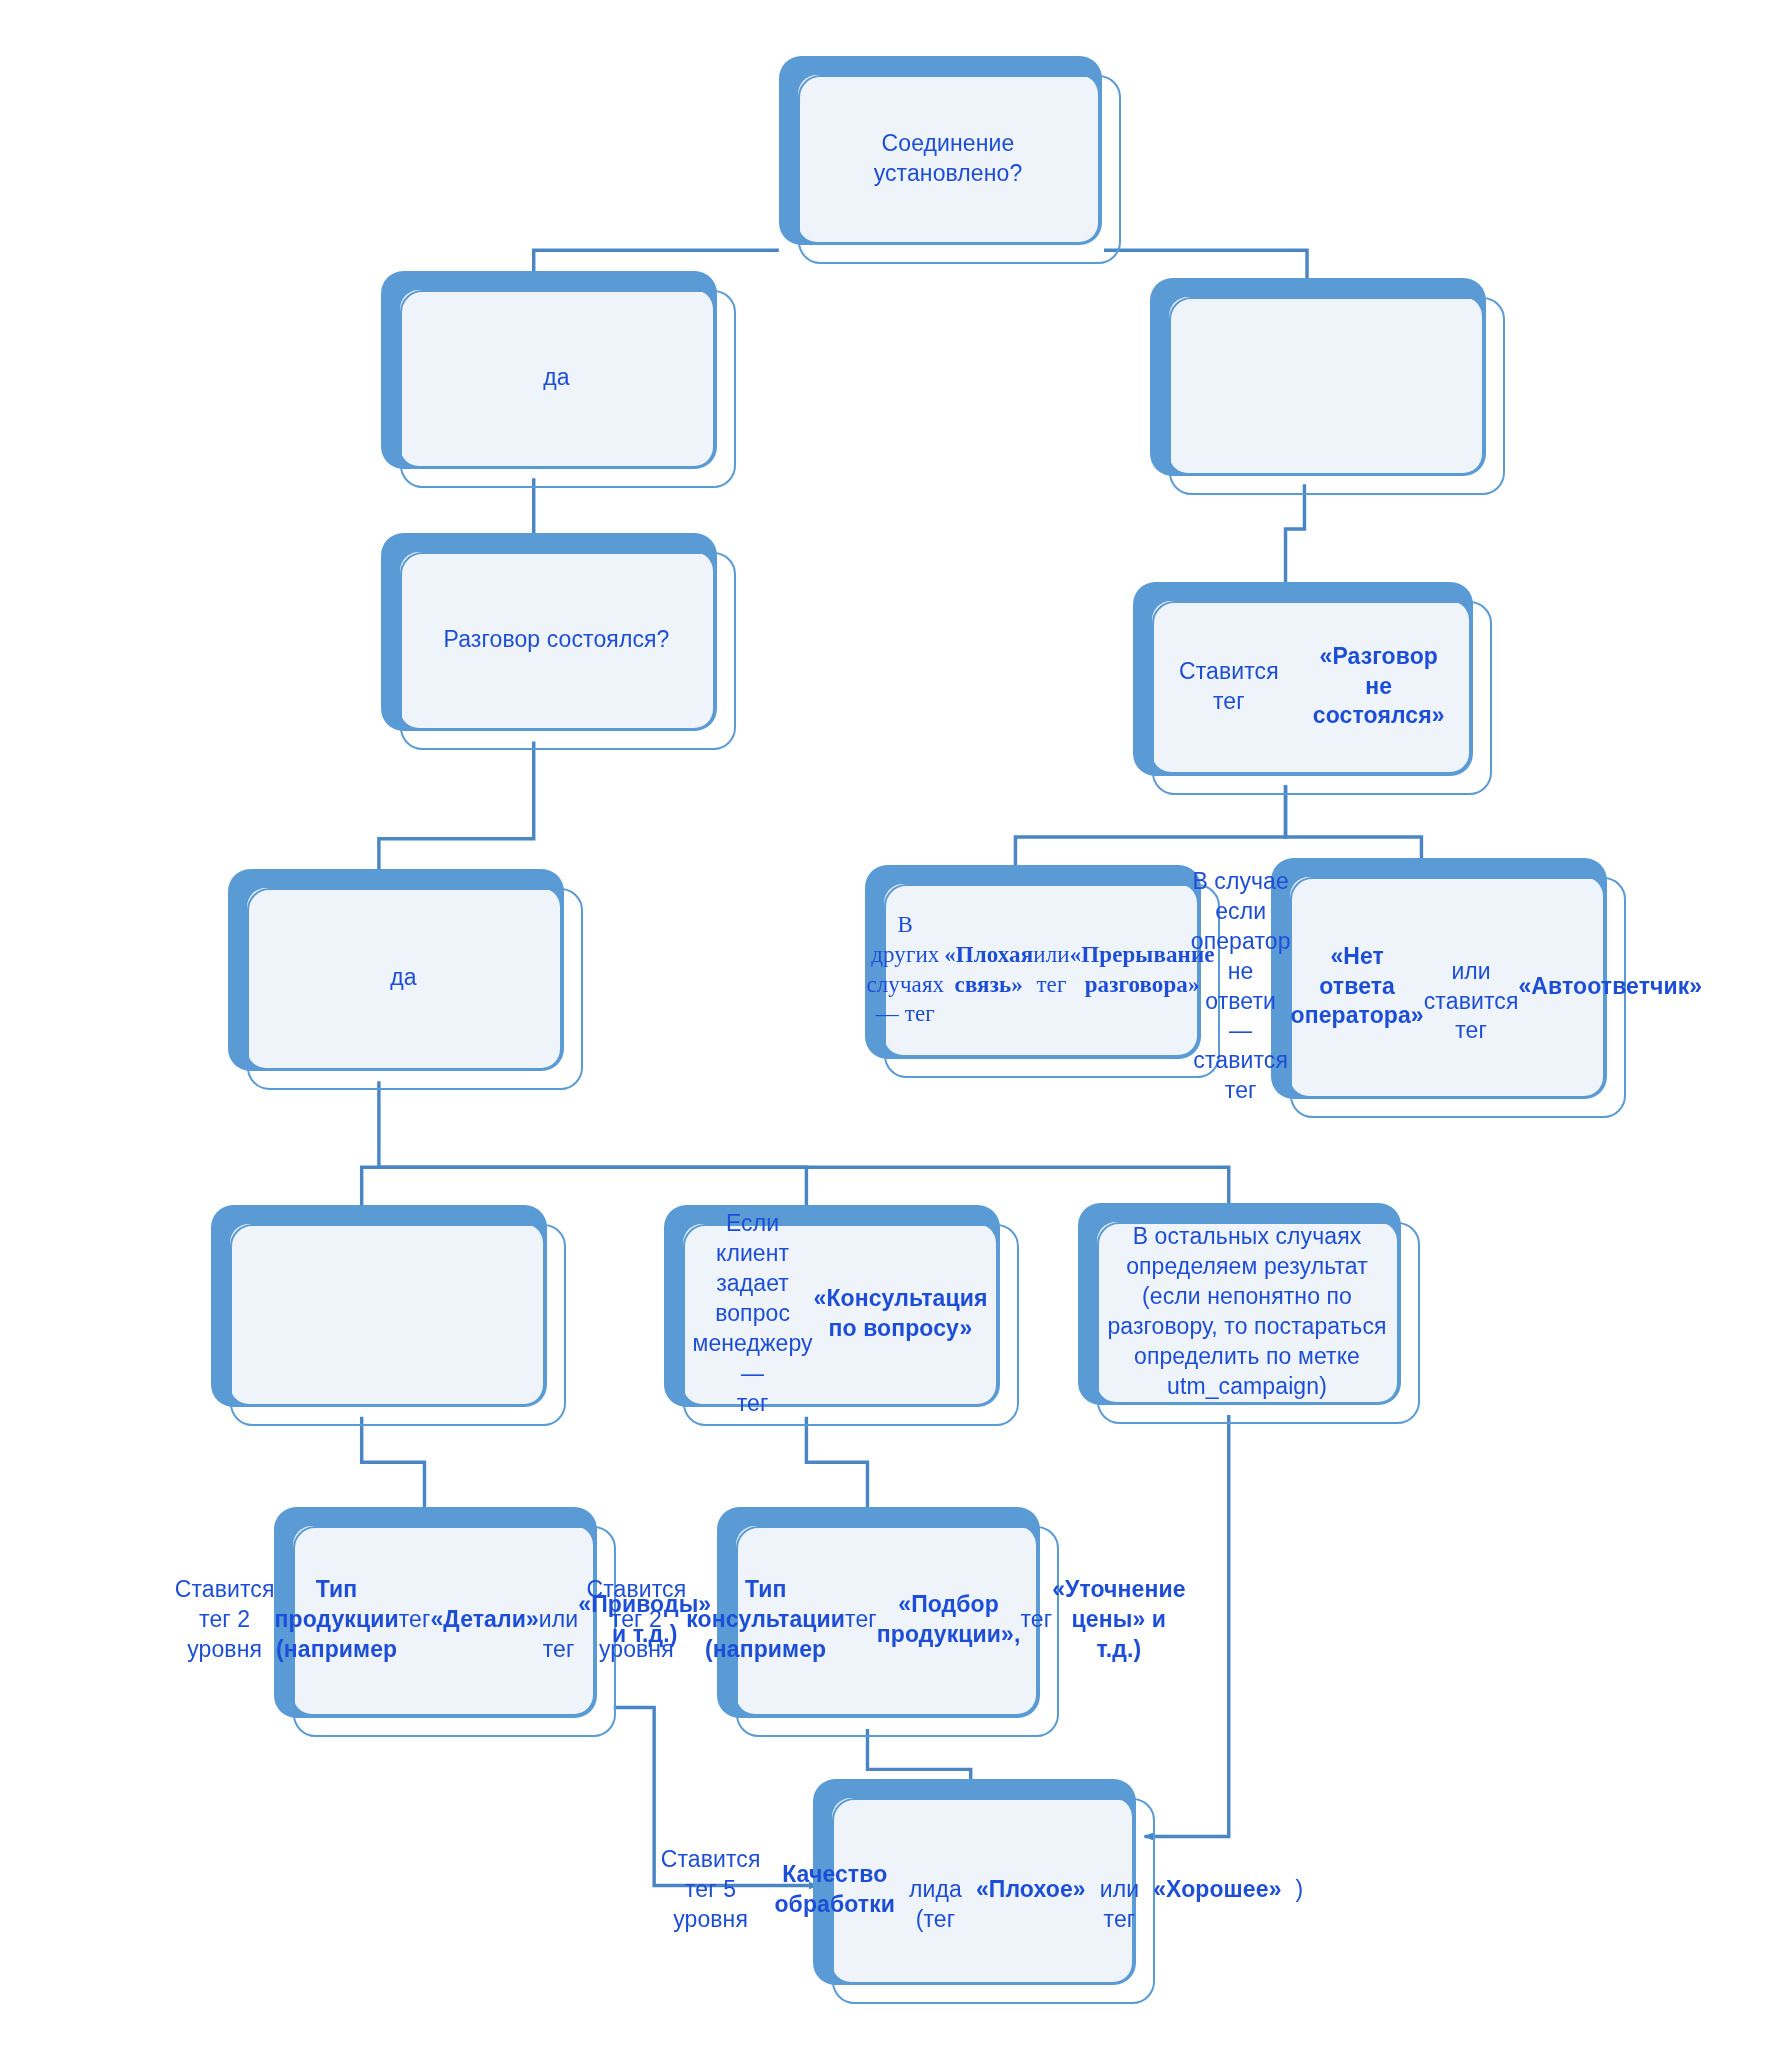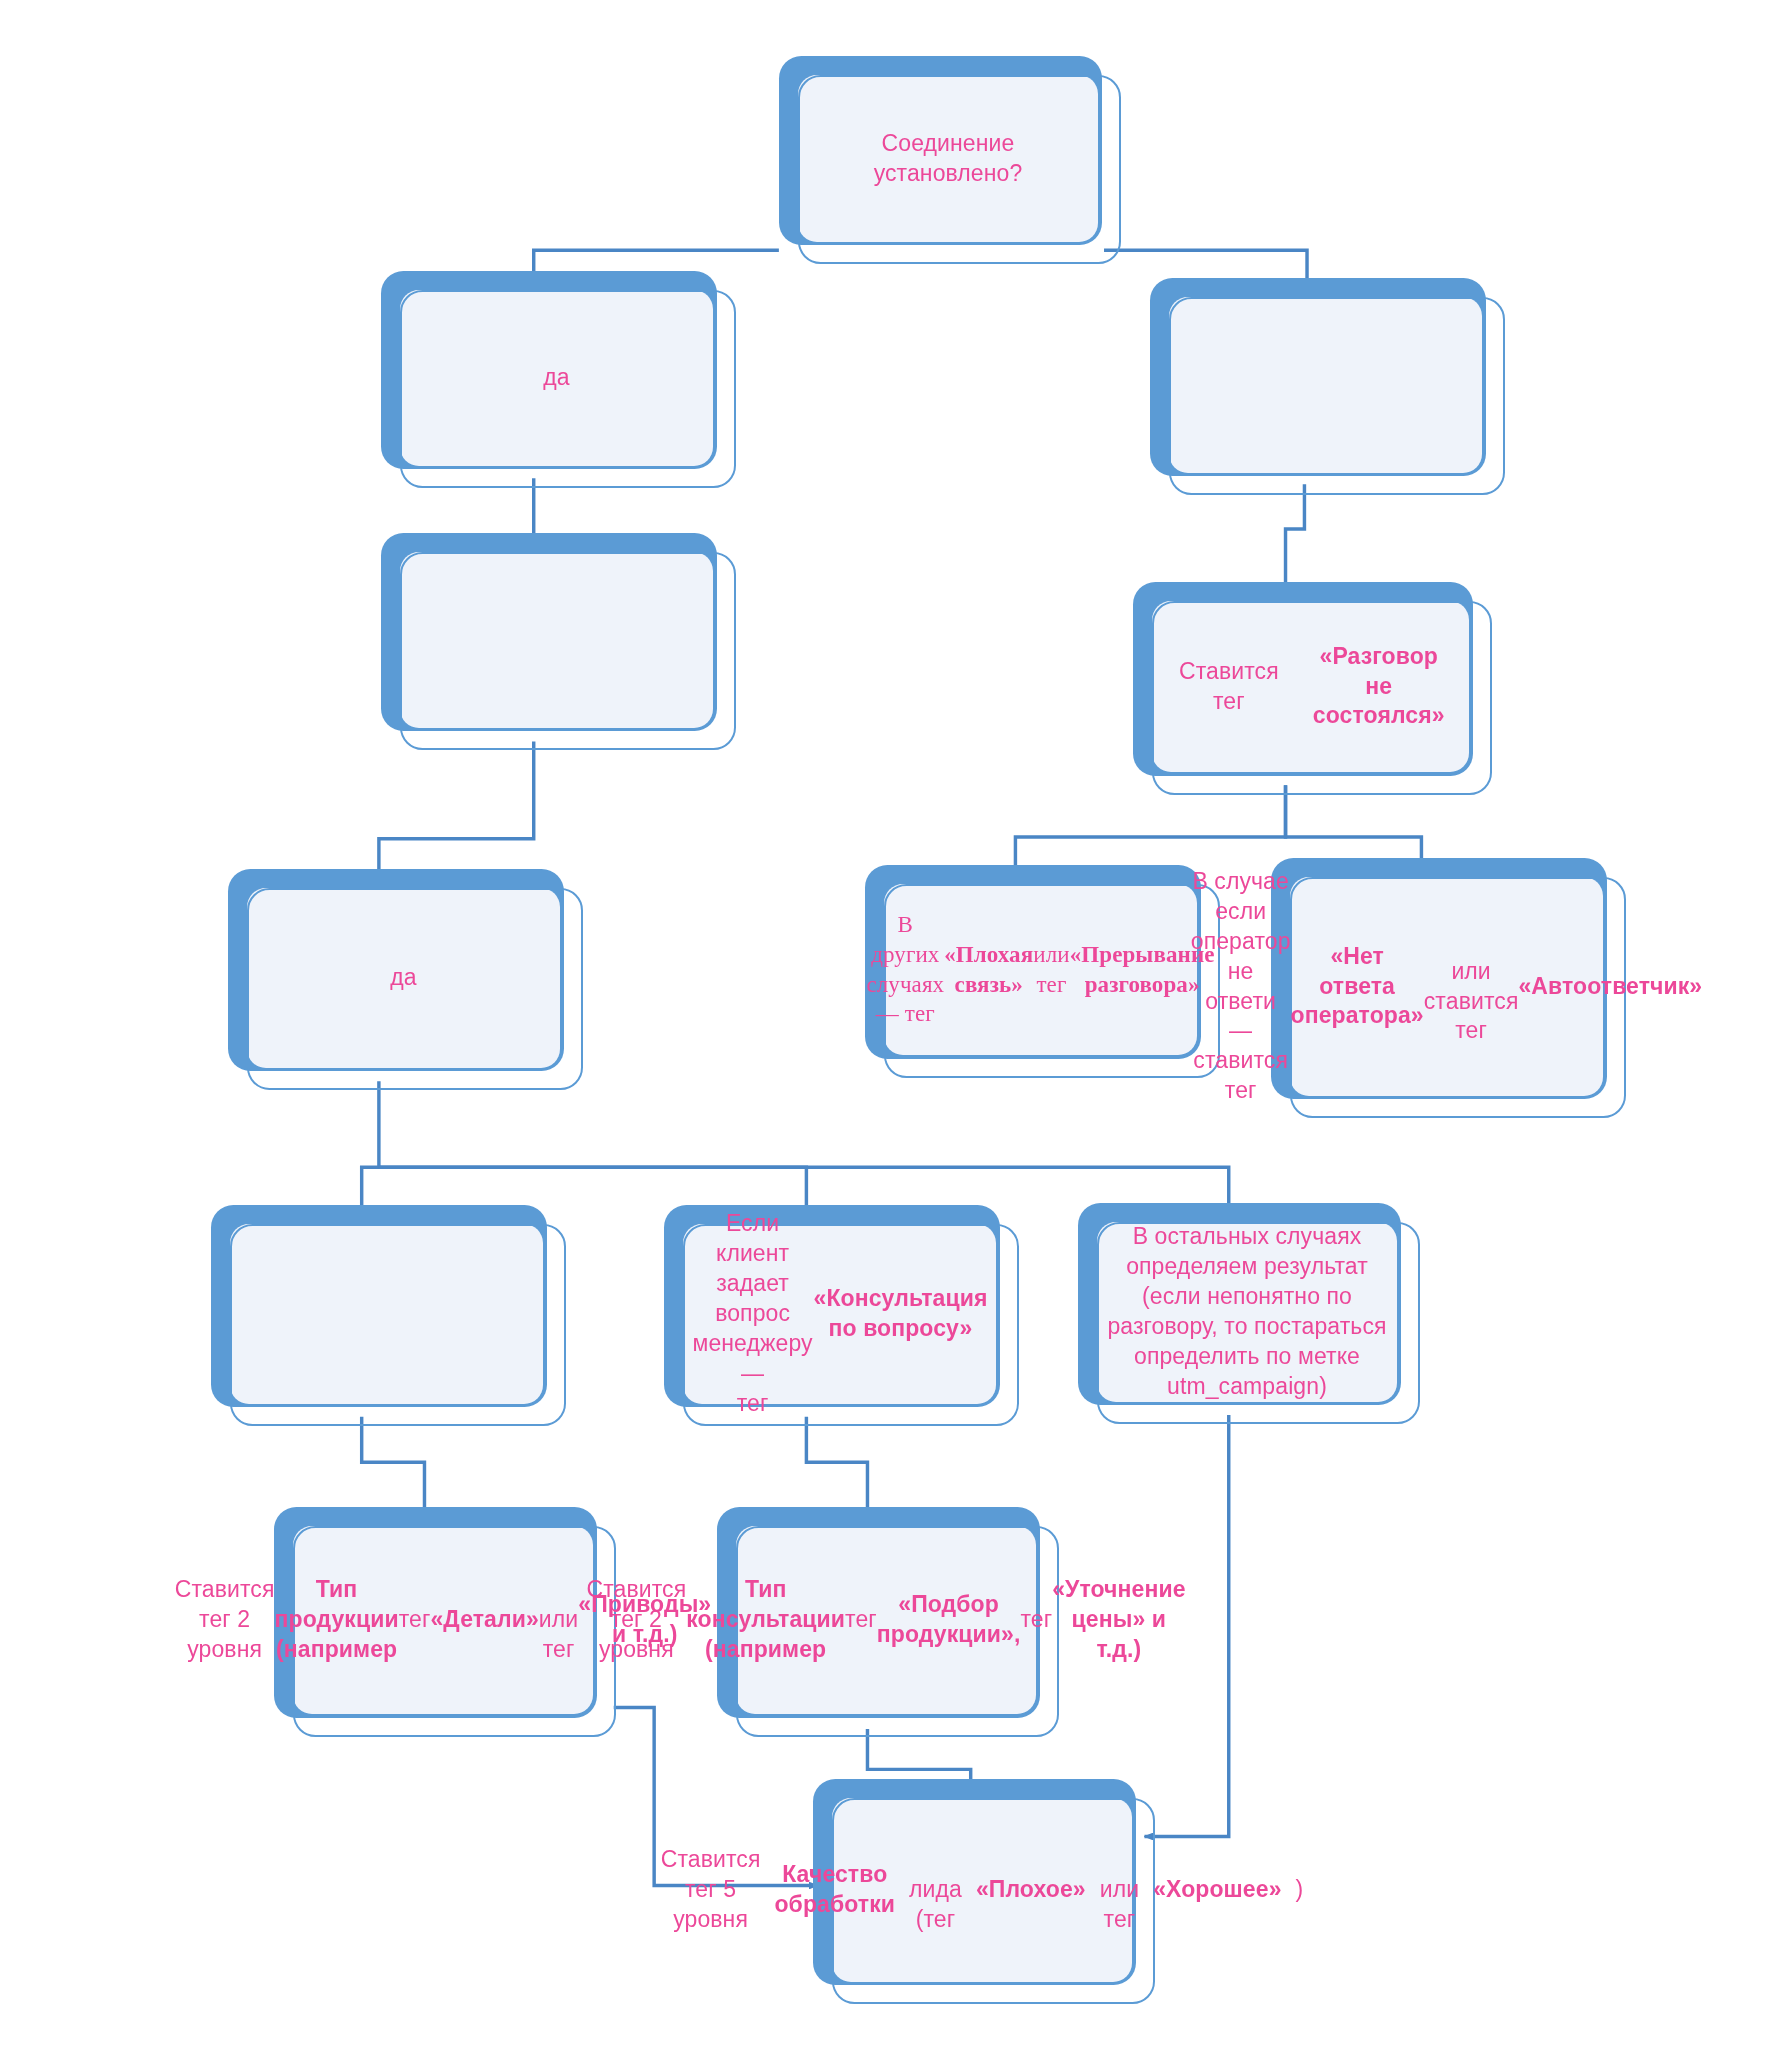--- a/index.html
+++ b/index.html
@@ -41,21 +41,21 @@
     border:2.6px solid #5B9BD5;
     border-radius:22.4px;
     box-sizing:border-box;
   }
   .node .label{
     position:absolute;
     display:flex;
     align-items:center;
     justify-content:center;
     text-align:center;
-    color:#ec4899;
+    color:#1d4ed8;
     font-size:23px;
     line-height:1.30;
     letter-spacing:0.1px;
     white-space:pre-line;
     padding:0 8.6px;
     box-sizing:border-box;
   }
   .node .label b{ font-weight:700; }
 </style>
 </head>
@@ -115,20 +115,21 @@
       </div>
       <div class="node" style="left: 1150px; top: 278px; width: 354px; height: 217px;">
         <div class="back" style="left: 0px; top: 0px; width: 336px; height: 198px;"></div>
         <div class="mid" style="left: 19px; top: 19px; width: 313px; height: 176px;"></div>
         <div class="front" style="left: 19px; top: 19px; width: 336px; height: 198px;"></div>
       </div>
       <div class="node" style="left: 381px; top: 533px; width: 354px; height: 217px;">
         <div class="back" style="left: 0px; top: 0px; width: 336px; height: 198px;"></div>
         <div class="mid" style="left: 19px; top: 19px; width: 313px; height: 176px;"></div>
         <div class="front" style="left: 19px; top: 19px; width: 336px; height: 198px;"></div>
+        <div class="label" style="left: 19px; top: 19px; width: 313px; height: 176px;">Разговор состоялся?</div>
       </div>
       <div class="node" style="left: 1133px; top: 582px; width: 359px; height: 213px;">
         <div class="back" style="left: 0px; top: 0px; width: 340px; height: 194px;"></div>
         <div class="mid" style="left: 19px; top: 19px; width: 317px; height: 171px;"></div>
         <div class="front" style="left: 19px; top: 19px; width: 340px; height: 194px;"></div>
         <div class="label" style="left: 19px; top: 19px; width: 317px; height: 171px;">Ставится тег<br><b>«Разговор<br>не состоялся»</b></div>
       </div>
       <div class="node" style="left: 228px; top: 869px; width: 354px; height: 221px;">
         <div class="back" style="left: 0px; top: 0px; width: 336px; height: 202px;"></div>
         <div class="mid" style="left: 19px; top: 19px; width: 313px; height: 180px;"></div>

